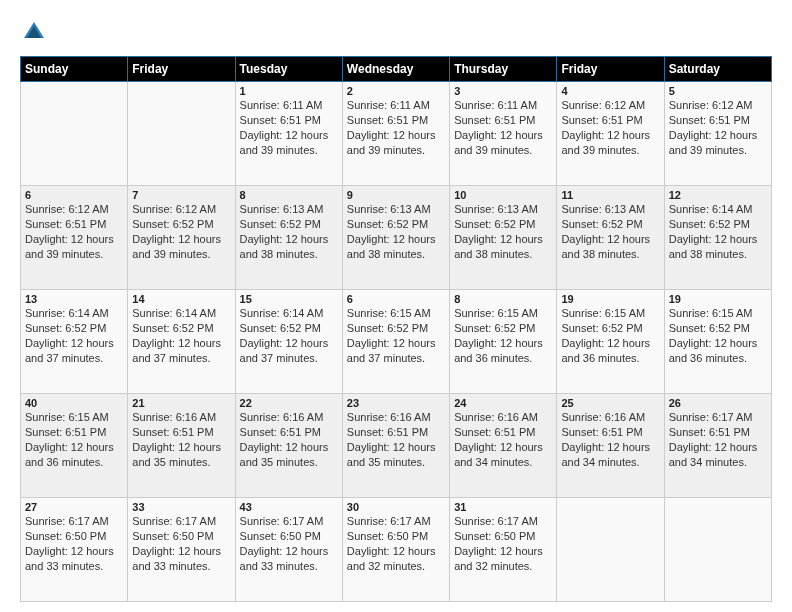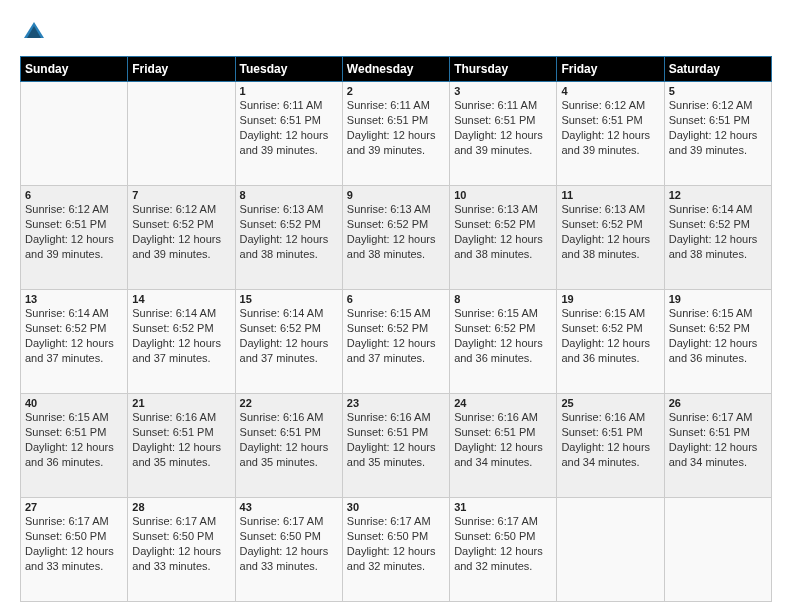--- a/index.html
+++ b/index.html
@@ -293,21 +293,21 @@
           </td>
         </tr>
         <tr>
           <td>
             <span class="day-num">27</span>
             <div class="day-info" style="white-space: pre-line;">Sunrise: 6:17 AM
 Sunset: 6:50 PM
 Daylight: 12 hours and 33 minutes.</div>
           </td>
           <td>
-            <span class="day-num">28</span>
+            <span class="day-num">33</span>
             <div class="day-info" style="white-space: pre-line;">Sunrise: 6:17 AM
 Sunset: 6:50 PM
 Daylight: 12 hours and 33 minutes.</div>
           </td>
           <td>
             <span class="day-num">43</span>
             <div class="day-info" style="white-space: pre-line;">Sunrise: 6:17 AM
 Sunset: 6:50 PM
 Daylight: 12 hours and 33 minutes.</div>
           </td>

